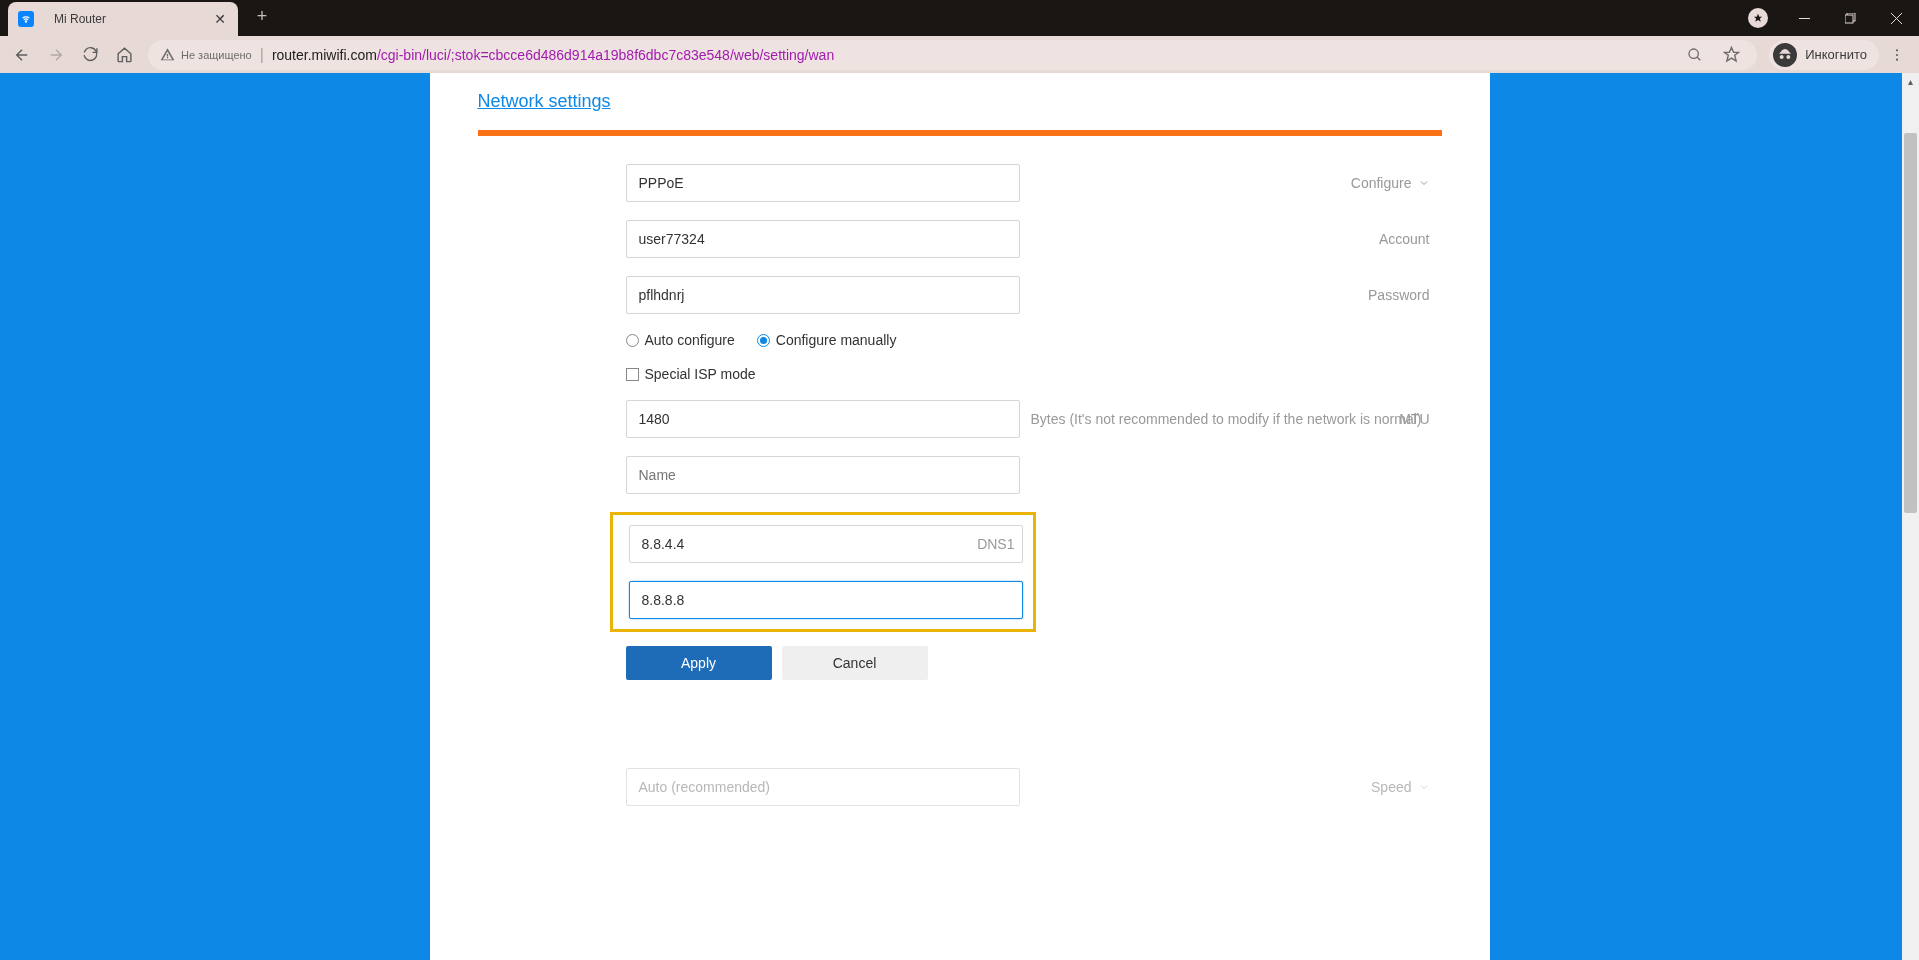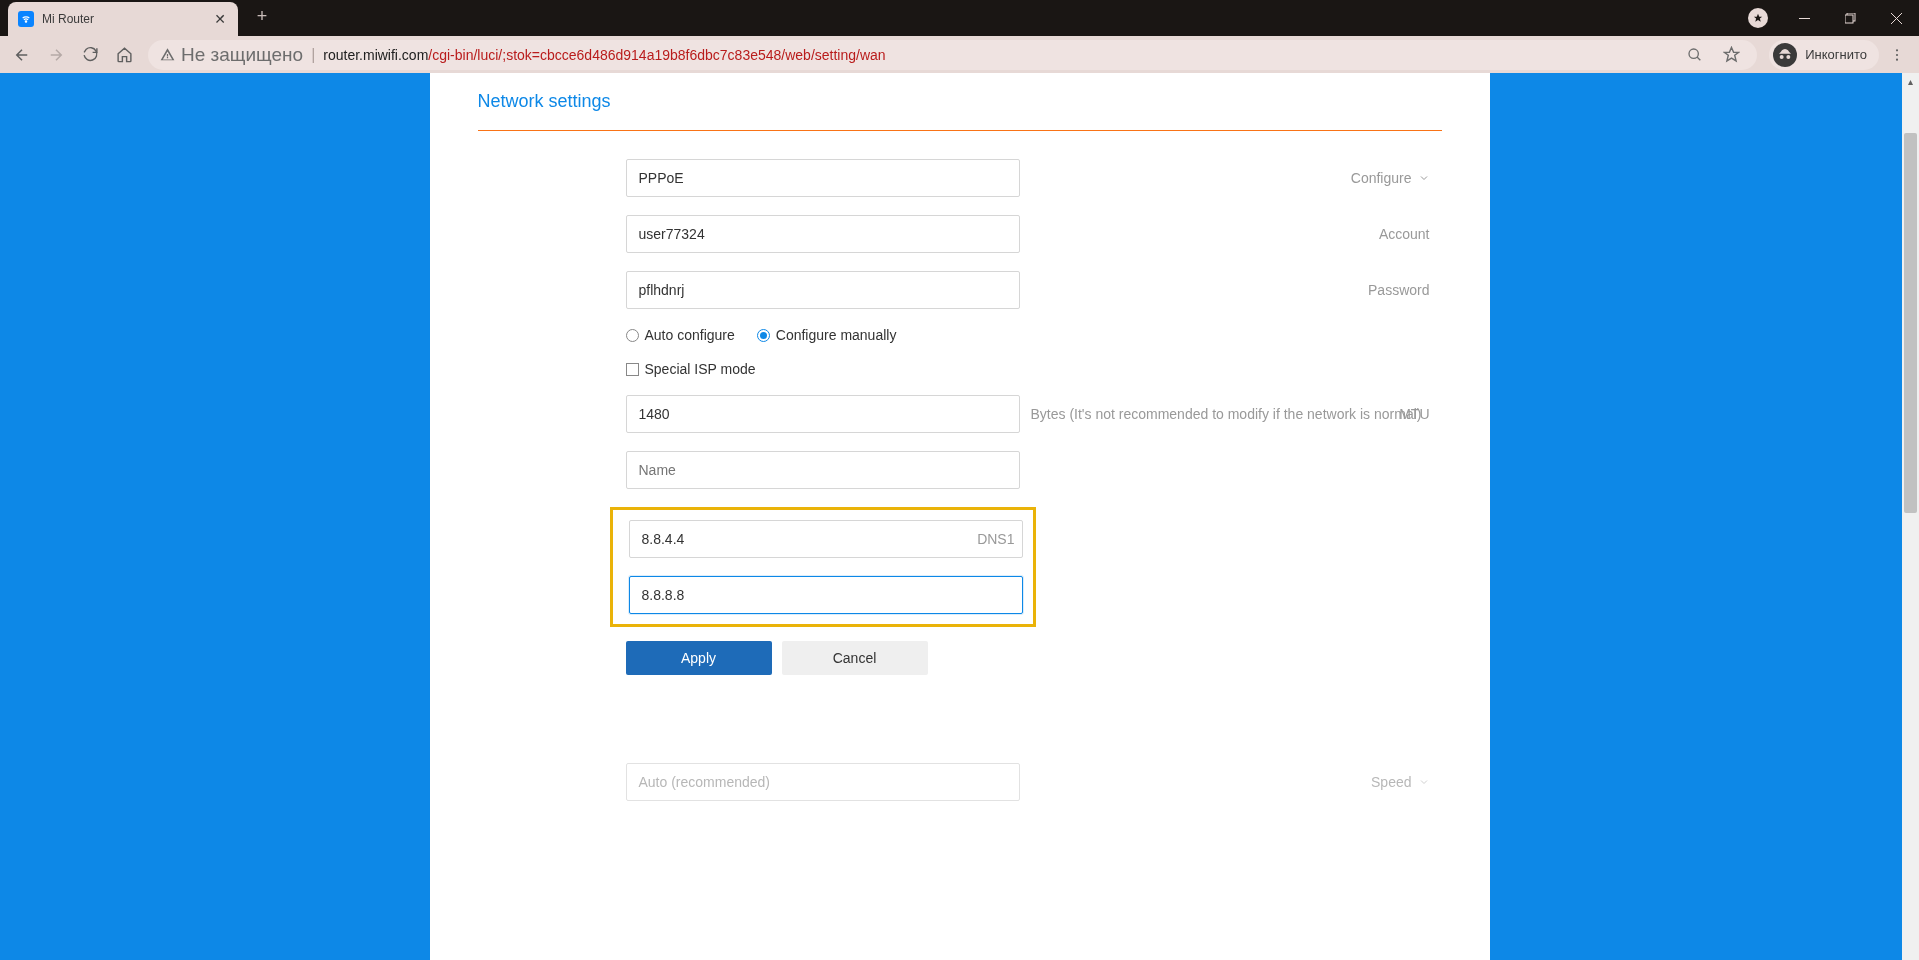--- a/index.html
+++ b/index.html
@@ -4,50 +4,50 @@
 <style>
 * { margin: 0; padding: 0; box-sizing: border-box; }
 body { font-family: "Segoe UI", Arial, sans-serif; background: #1a1614; overflow: hidden; }
 
 
 .browser-chrome { width: 100%; height: 36px; background: #1a1614; display: flex; align-items: flex-end; }
 .tab-strip { display: flex; align-items: flex-end; height: 36px; padding-left: 8px; }
 .tab { background: #e7d9d6; height: 34px; width: 230px; border-radius: 8px 8px 0 0; display: flex; align-items: center; padding: 0 10px; position: relative; }
 .tab-favicon { width: 16px; height: 16px; border-radius: 3px; background: #0a84ff; display: flex; align-items: center; justify-content: center; margin-right: 8px; }
 .tab-favicon svg { width: 10px; height: 10px; }
-.tab-title { font-size: 12px; color: #3a3a3a; flex: 1; white-space: nowrap; overflow: hidden; }
+.tab-title { font-size: 12px; color: #3a3a3a; flex: 1; white-space: nowrap; overflow: hidden; margin-left: 12px; }
 .tab-close { width: 16px; height: 16px; display: flex; align-items: center; justify-content: center; color: #3a3a3a; font-size: 14px; cursor: pointer; }
 .new-tab { color: #c9bcb9; font-size: 18px; margin-left: 10px; margin-bottom: 6px; cursor: pointer; width: 28px; height: 28px; display:flex; align-items:center; justify-content:center; }
 .window-controls { margin-left: auto; display: flex; height: 36px; }
 .win-ctrl { width: 46px; height: 36px; display: flex; align-items: center; justify-content: center; color: #e7d9d6; cursor: pointer; }
 .win-heart { width:20px; height:20px; border-radius:50%; background:#e7d9d6; display:flex; align-items:center; justify-content:center; }
 
 .toolbar { height: 37px; background: #e7d9d6; display: flex; align-items: center; padding: 0 6px; gap: 2px; }
 .nav-btn { width: 32px; height: 32px; display: flex; align-items: center; justify-content: center; color: #5f5f5f; cursor: pointer; border-radius: 50%; }
 .nav-btn.disabled { color: #b5a9a6; }
 .address-bar { flex: 1; height: 30px; background: #efe3e1; border-radius: 15px; display: flex; align-items: center; padding: 0 12px; margin: 0 6px; gap: 8px; }
-.secure-warn { display: flex; align-items: center; gap: 6px; color: #6d6d6d; font-size: 19px; }
+.secure-warn { display: flex; align-items: center; gap: 6px; color: #6d6d6d; font-size: 11px; }
 .url-text { flex: 1; font-size: 14px; color: #202020; white-space: nowrap; overflow: hidden; }
 .url-host { color: #202020; }
-.url-path { color: #b91c1c; }
+.url-path { color: #a21caf; }
 .addr-sep { color: #b0a29e; }
 .addr-icon { width: 28px; height: 28px; display: flex; align-items: center; justify-content: center; color: #6d6d6d; cursor: pointer; }
 .profile-pill { height: 30px; border-radius: 15px; background: #efe3e1; display: flex; align-items: center; padding: 0 12px 0 4px; gap: 8px; margin-left: 4px; }
 .profile-avatar { width: 24px; height: 24px; border-radius: 50%; background: #3a3a3a; display: flex; align-items: center; justify-content: center; }
 .profile-label { font-size: 13px; color: #3a3a3a; }
 .kebab { width: 32px; height: 32px; display: flex; align-items: center; justify-content: center; color: #5f5f5f; cursor: pointer; }
 
 
 .viewport { width: 100%; height: calc(100vh - 73px); background: #0d88e7; overflow-y: scroll; position: relative; }
 .scroll-indicator { position: absolute; right: 0; top: 0; width: 17px; height: 100%; background: #f0f0f0; }
 .scroll-up-arrow { position:absolute; top:0; right:0; width:17px; height:17px; display:flex; align-items:center; justify-content:center; color:#606060; font-size:10px; background:#f0f0f0;}
 .scroll-thumb { position:absolute; right:2px; top:60px; width:13px; height:380px; background:#c1c1c1; border-radius:2px;}
 .page-wrap { width: 1060px; background: #fff; margin: 0 auto; min-height: 100%; padding: 18px 48px 0 48px; position: relative; }
 
-.section-title { color: #0d88e7; font-size: 18px; font-weight: 400; padding: 0 0 18px 0; border-bottom: 1px solid #f97316; }
+.section-title { color: #0d88e7; font-size: 18px; font-weight: 400; padding: 0 0 18px 0; border-bottom: 6px solid #f97316; text-decoration: underline; }
 
 .form-col { margin-left: 148px; padding-top: 28px; }
 
 .field-row { position: relative; margin-bottom: 18px; }
 .select-box, .text-input { width: 394px; height: 38px; border: 1px solid #d6d6d6; border-radius: 2px; background: #fff; display: flex; align-items: center; padding: 0 12px; font-size: 14px; color: #333; }
 .text-input { outline: none; }
 .text-input.focused { border-color: #0d88e7; box-shadow: 0 0 0 1px rgba(13,136,231,0.15); }
 .field-suffix { position: absolute; right: 12px; top: 0; height: 38px; display: flex; align-items: center; color: #999; font-size: 14px; pointer-events: none; }
 .field-suffix.with-chevron { gap: 6px; }
 .chevron-down { width: 12px; height: 12px; }

